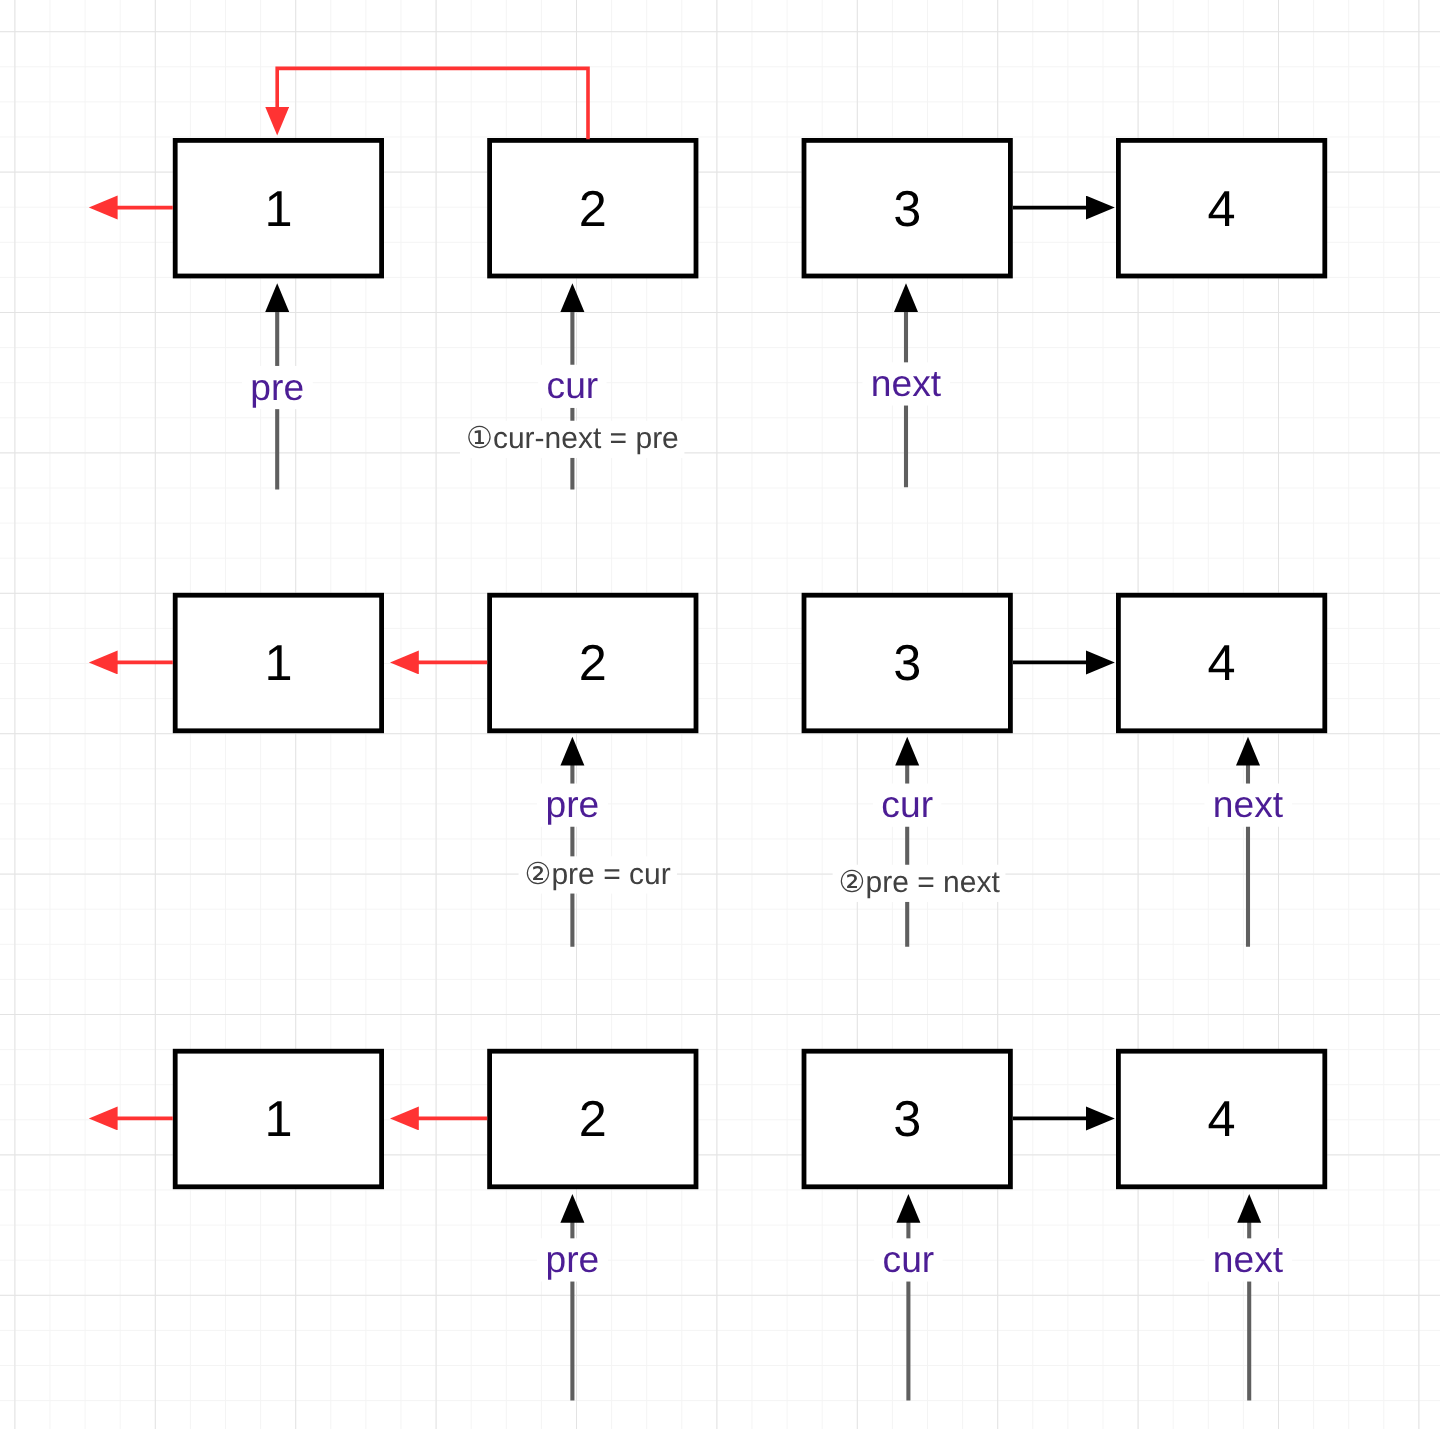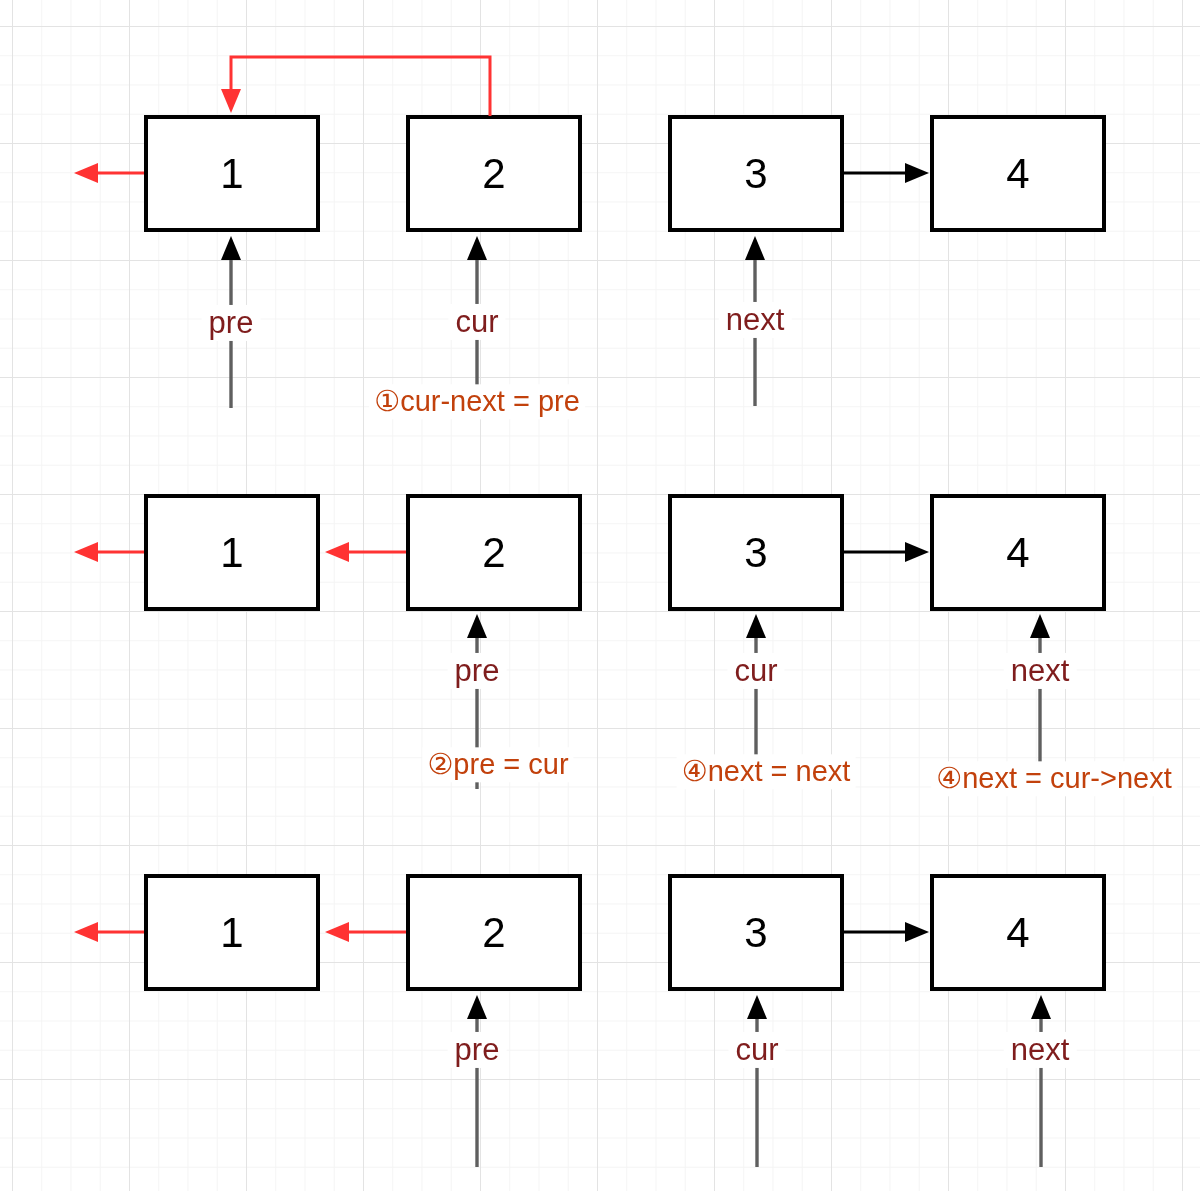--- a/index.html
+++ b/index.html
@@ -18,28 +18,27 @@
   }
   .arrows{position:absolute;left:0;top:0;z-index:2;}
   .node{
     position:absolute;width:176px;height:117px;box-sizing:border-box;
     border:4px solid #000;background:#fff;z-index:1;
     display:flex;align-items:center;justify-content:center;
   }
   .node span{font-size:42px;color:#000;line-height:1;}
   .plabel{
     position:absolute;transform:translate(-50%,-50%);z-index:3;
-    background:#fff;padding:1px 7px;font-size:31px;color:#7f1d1d;line-height:1.1;
+    background:#fff;padding:1px 7px;font-size:31px;color:#4c1d95;line-height:1.1;
     white-space:nowrap;
   }
   .alabel{
     position:absolute;transform:translate(-50%,-50%);z-index:3;
-    background:#fff;padding:1px 5px;font-size:29px;color:#c2410c;line-height:1.15;
+    background:#fff;padding:1px 5px;font-size:25px;color:#404040;line-height:1.15;
     white-space:nowrap;
-    margin-top:36px;
   }
 </style>
 </head>
 <body>
 
 <div class="canvas">
 
   <div class="node" style="left:144px;top:115px">
       <span>1</span>
     </div>
@@ -120,20 +119,19 @@
 
   <div class="plabel" style="left:231px;top:323px">pre</div>
   <div class="plabel" style="left:477px;top:322px">cur</div>
   <div class="plabel" style="left:755px;top:320px">next</div>
   <div class="alabel" style="left:477px;top:366px">①cur-next = pre</div>
 
   <div class="plabel" style="left:477px;top:671px">pre</div>
   <div class="plabel" style="left:756px;top:671px">cur</div>
   <div class="plabel" style="left:1040px;top:671px">next</div>
   <div class="alabel" style="left:498px;top:729px">②pre = cur</div>
-  <div class="alabel" style="left:766px;top:736px">④next = next</div>
-  <div class="alabel" style="left:1054px;top:743px">④next = cur-&gt;next</div>
+  <div class="alabel" style="left:766px;top:736px">②pre = next</div>
 
   <div class="plabel" style="left:477px;top:1050px">pre</div>
   <div class="plabel" style="left:757px;top:1050px">cur</div>
   <div class="plabel" style="left:1040px;top:1050px">next</div>
 
 </div>
 
 </body></html>

